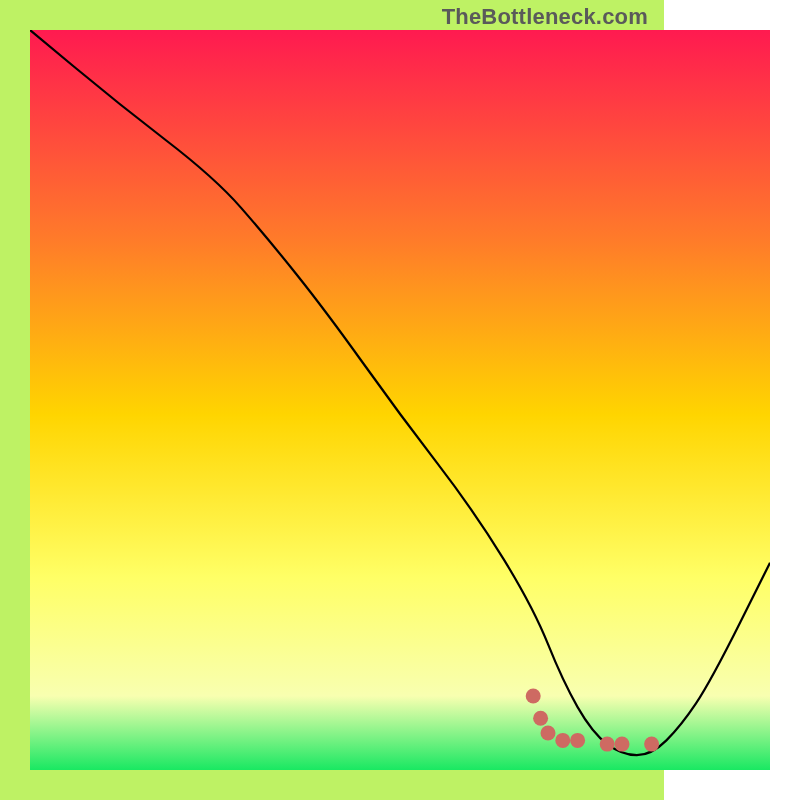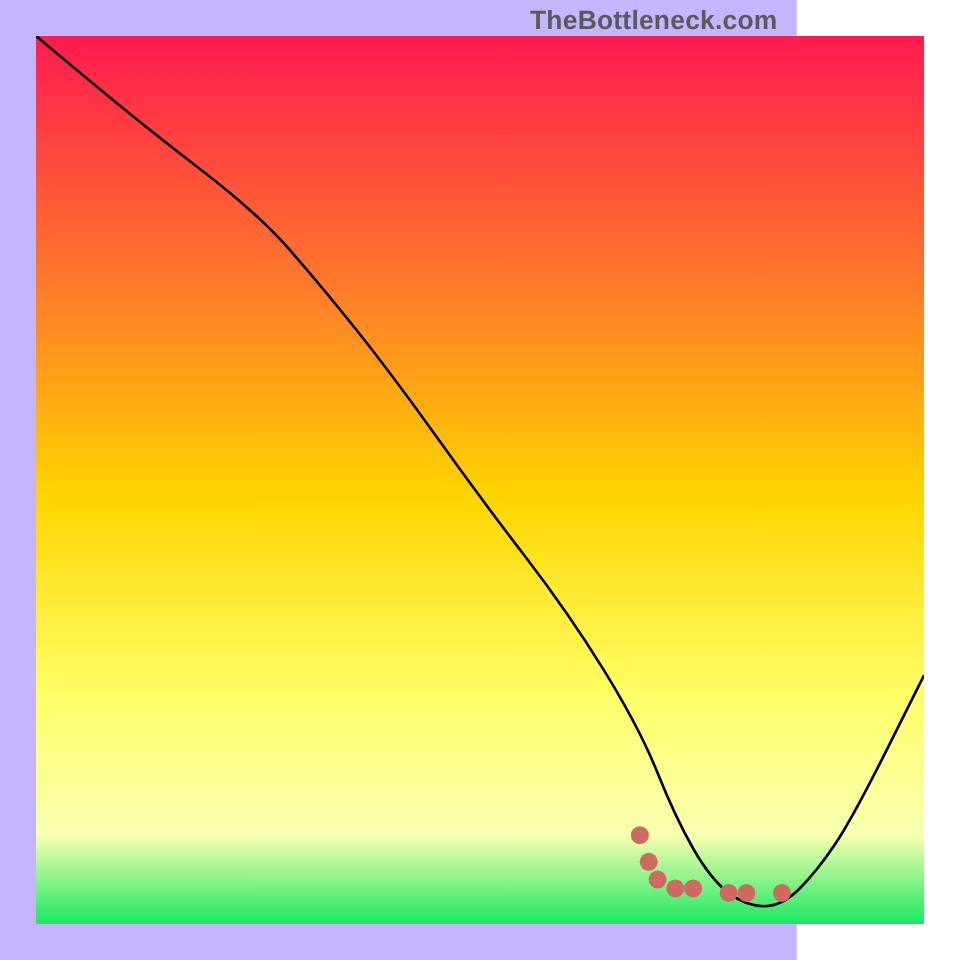--- a/index.html
+++ b/index.html
@@ -1,20 +1,20 @@
 <!DOCTYPE html>
 <html><head>
 <meta charset="utf-8">
 <style>
   * { margin: 0; padding: 0; box-sizing: border-box; }
   html, body { width: 800px; height: 800px; overflow: hidden; }
   .outer {
     width: 664px;
     height: 800px;
-    background: #c4b5fd;
+    background: #bef264;
     position: relative;
   }
   .watermark {
     position: absolute;
     top: 4px;
     right: 16px;
     font-family: Arial, sans-serif;
     font-size: 22px;
     font-weight: 600;
     color: #5a5a5a;

